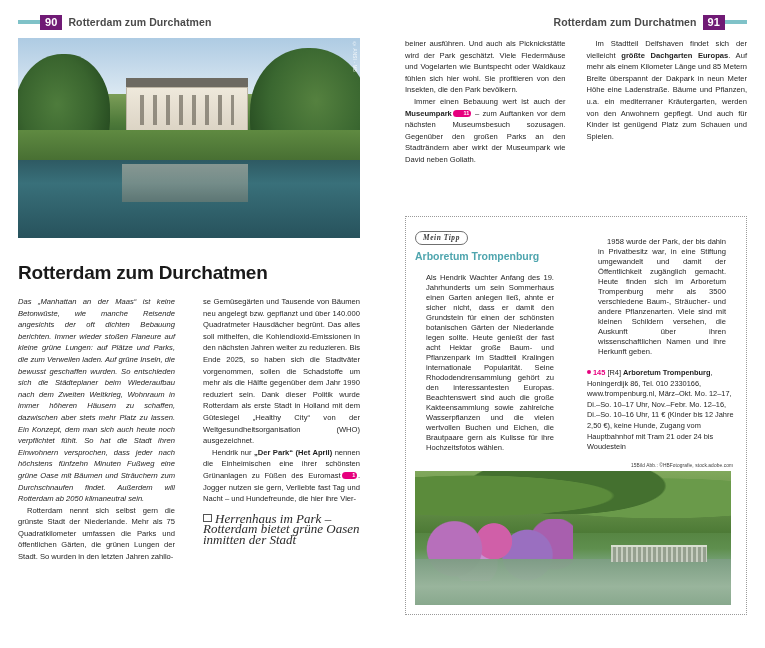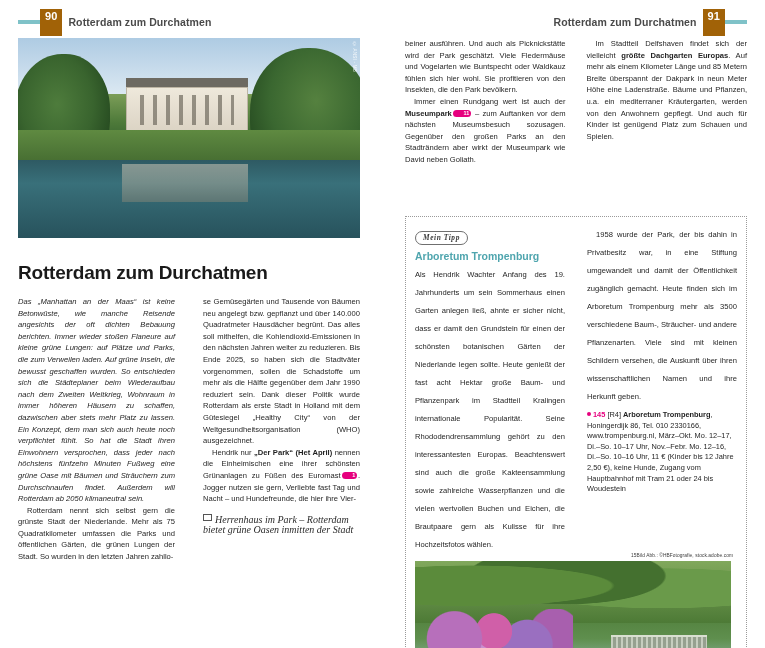--- a/index.html
+++ b/index.html
@@ -25,25 +25,25 @@
     align-items: center;
     font-size: 10.5px;
     font-weight: bold;
     color: #4a4a4a;
     letter-spacing: .1px;
   }
   .runhead-left { left: 18px; }
   .runhead-right { right: 18px; flex-direction: row; }
 
   .folio {
-    background: #a16207;
+    background: #701a75;
     color: #ffffff;
     font-size: 11px;
     font-weight: bold;
-    padding: 1px 5px 14px 5px;
+    padding: 1px 5px 2px 5px;
     line-height: 12px;
     display: inline-block;
   }
   .folio-rule {
     background: #7fc2c8;
     height: 4px;
     width: 22px;
     display: inline-block;
     vertical-align: middle;
   }
@@ -147,21 +147,21 @@
     text-align: justify;
     color: #1f1f1f;
     margin: 0;
   }
   .body-text.intro {
     font-style: italic;
   }
   .body-text + .body-text { text-indent: 9px; }
 
   .caption {
-    font-size: 10px;
+    font-size: 13px;
     line-height: 10.4px;
     font-style: italic;
     font-family: "Liberation Serif", serif;
     color: #2a2a2a;
     margin-top: 9px;
   }
   .cap-icon {
     display: inline-block;
     width: 7px; height: 5.5px;
     border: .8px solid #555;
@@ -248,23 +248,23 @@
     margin-bottom: 5px;
   }
   .tipp-title {
     font-size: 10.5px;
     font-weight: bold;
     color: #4fa5ae;
     margin: 0 0 4px 0;
   }
   .tipp-text {
     font-size: 7.6px;
-    line-height: 18px;
+    line-height: 10px;
     text-align: justify;
-    margin: 0;
+    margin: 11px;
     color: #1f1f1f;
   }
 
   .tipp-photo {
     margin-top: 7px;
     width: 316px;
     height: 134px;
     position: relative;
     overflow: hidden;
     background: linear-gradient(#6f9a4a 0%, #4e7c38 35%, #5f8f4e 58%, #7fa887 72%, #8fae93 100%);
@@ -351,21 +351,21 @@
         <p class="caption"><span class="cap-icon"></span><span>Herrenhaus im Park – Rotterdam bietet grüne Oasen inmitten der Stadt</span></p>
       </div>
     </div>
   </div>
 
   <div class="recto">
     <div class="recto-cols">
 
       <div class="col">
         <p class="body-text">beiner ausführen. Und auch als Picknickstätte wird der Park geschätzt. Viele Fledermäuse und Vogelarten wie Buntspecht oder Waldkauz fühlen sich hier wohl. Sie profitieren von den Insekten, die den Park bevölkern.</p>
-        <p class="body-text" style="text-indent:9px"><span>Immer einen Rundgang wert ist auch der </span><strong>Museumpark</strong><span class="poi">11</span><span> – zum Auftanken vor dem nächsten Museumsbesuch sozusagen. Gegenüber den großen Parks an den Stadträndern aber wirkt der Museumpark wie David neben Goliath.</span></p>
+        <p class="body-text" style="text-indent:9px"><span>Immer einen Bebauung wert ist auch der </span><strong>Museumpark</strong><span class="poi">11</span><span> – zum Auftanken vor dem nächsten Museumsbesuch sozusagen. Gegenüber den großen Parks an den Stadträndern aber wirkt der Museumpark wie David neben Goliath.</span></p>
       </div>
 
       <div class="col">
         <p class="body-text" style="text-indent:9px"><span>Im Stadtteil Delfshaven findet sich der vielleicht </span><strong>größte Dachgarten Europas</strong><span>. Auf mehr als einem Kilometer Länge und 85 Metern Breite überspannt der Dakpark in neun Meter Höhe eine Ladenstraße. Bäume und Pflanzen, u.a. ein mediterraner Kräutergarten, werden von den Anwohnern gepflegt. Und auch für Kinder ist genügend Platz zum Schauen und Spielen.</span></p>
       </div>
     </div>
   </div>
 
   <div class="tippbox">
     <div class="tipp-cols">

